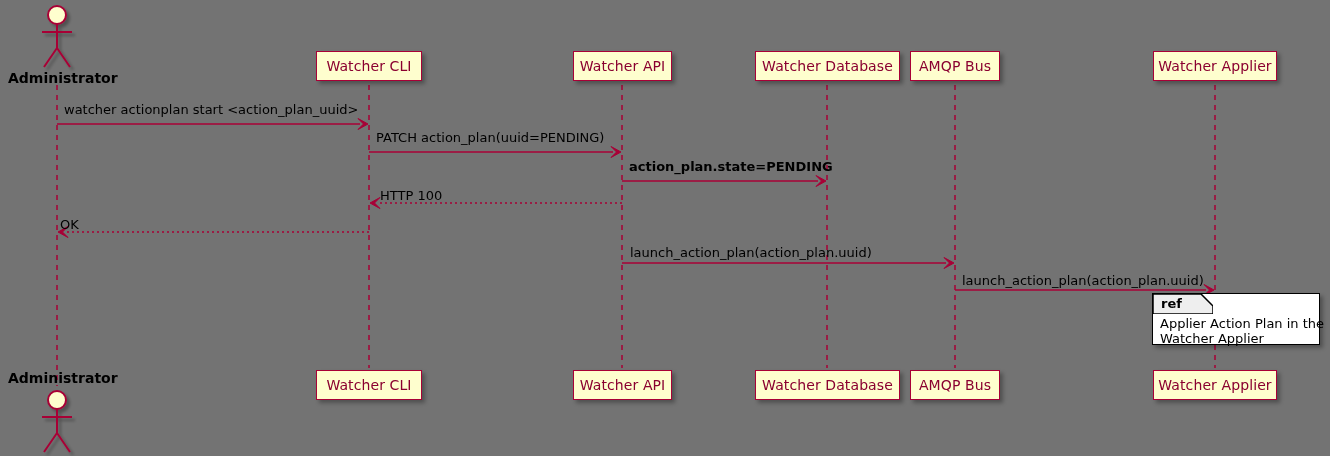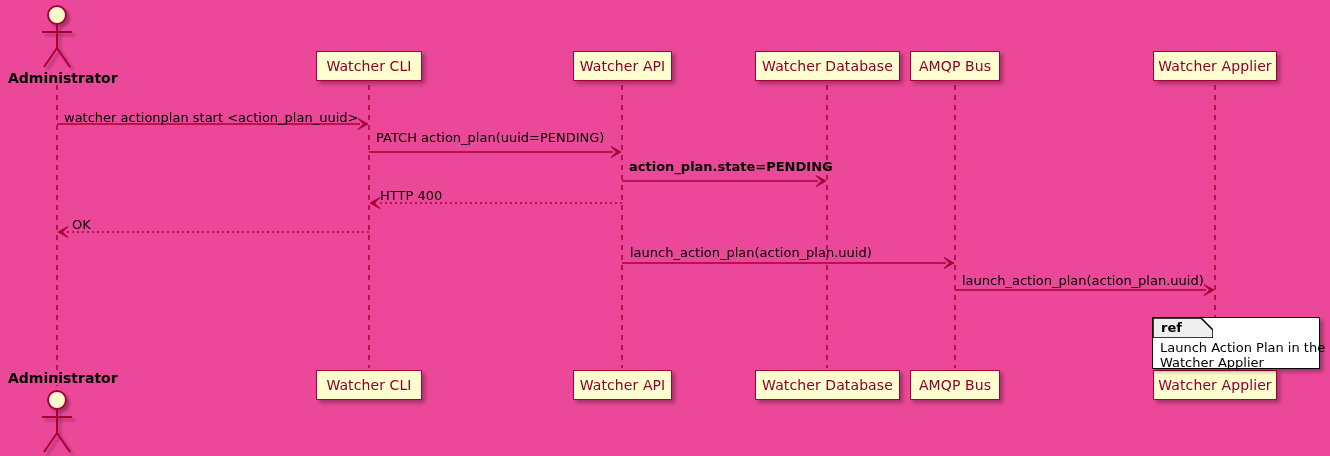--- a/index.html
+++ b/index.html
@@ -7,21 +7,21 @@
     padding: 0;
     background: #FFFFFF;
   }
   body {
     font-family: "DejaVu Sans", sans-serif;
   }
   #diagram {
     position: relative;
     width: 1330px;
     height: 456px;
-    background: #ec4899;
+    background: #737373;
     overflow: hidden;
   }
   .svg-layer {
     position: absolute;
     left: 0;
     top: 0;
     width: 1330px;
     height: 456px;
   }
   
@@ -195,33 +195,33 @@
         <span>Watcher Applier</span>
       </div>
     </div>
 
   <div id="actor-labels-container">
       <div class="actor-label" style="left: 8px; top: 71px;">Administrator</div>
       <div class="actor-label" style="left: 8px; top: 371px;">Administrator</div>
     </div>
 
   <div id="message-labels-container">
-      <div class="msg-label" style="left: 64px; top: 103px; margin-top: 8px;">watcher actionplan start &lt;action_plan_uuid&gt;</div>
+      <div class="msg-label" style="left: 64px; top: 103px;">watcher actionplan start &lt;action_plan_uuid&gt;</div>
       <div class="msg-label" style="left: 376px; top: 131px;">PATCH action_plan(uuid=PENDING)</div>
       <div class="msg-label" style="left: 629px; top: 160px; font-weight: bold;">action_plan.state=PENDING</div>
-      <div class="msg-label" style="left: 380px; top: 189px;">HTTP 400</div>
-      <div class="msg-label" style="left: 72px; top: 218px; text-align: right;">OK</div>
+      <div class="msg-label" style="left: 380px; top: 189px;">HTTP 100</div>
+      <div class="msg-label" style="left: 60px; top: 218px; text-align: right;">OK</div>
       <div class="msg-label" style="left: 630px; top: 246px;">launch_action_plan(action_plan.uuid)</div>
       <div class="msg-label" style="left: 962px; top: 274px;">launch_action_plan(action_plan.uuid)</div>
     </div>
 
-  <div class="ref-box" id="ref-fragment" style="left: 1152px; top: 317px; width: 168px; height: 52px;">
+  <div class="ref-box" id="ref-fragment" style="left: 1152px; top: 293px; width: 168px; height: 52px;">
     <svg class="ref-tab" id="ref-tab-svg" width="60" height="20" viewBox="0 0 60 20" xmlns="http://www.w3.org/2000/svg">
       <path d="M0,0 L48,0 L60,12 L60,20 L0,20 Z" fill="#EEEEEE" stroke="#000000" stroke-width="1.5"></path>
     </svg>
     <div class="ref-tab-label">ref</div>
     <div class="ref-body" id="ref-body">
-        <div>Launch Action Plan in the</div>
+        <div>Applier Action Plan in the</div>
         <div>Watcher Applier</div>
       </div>
   </div>
 
 </div>
 
 </body></html>

